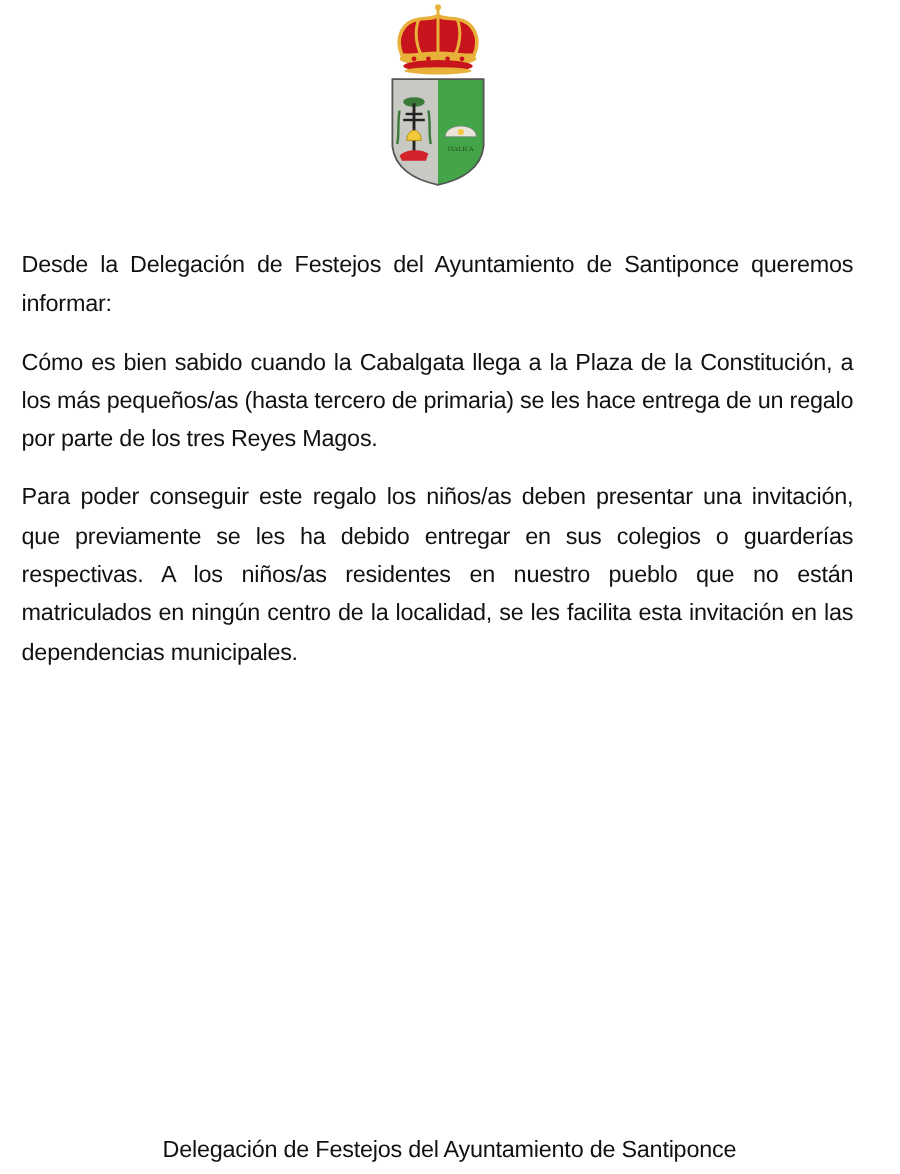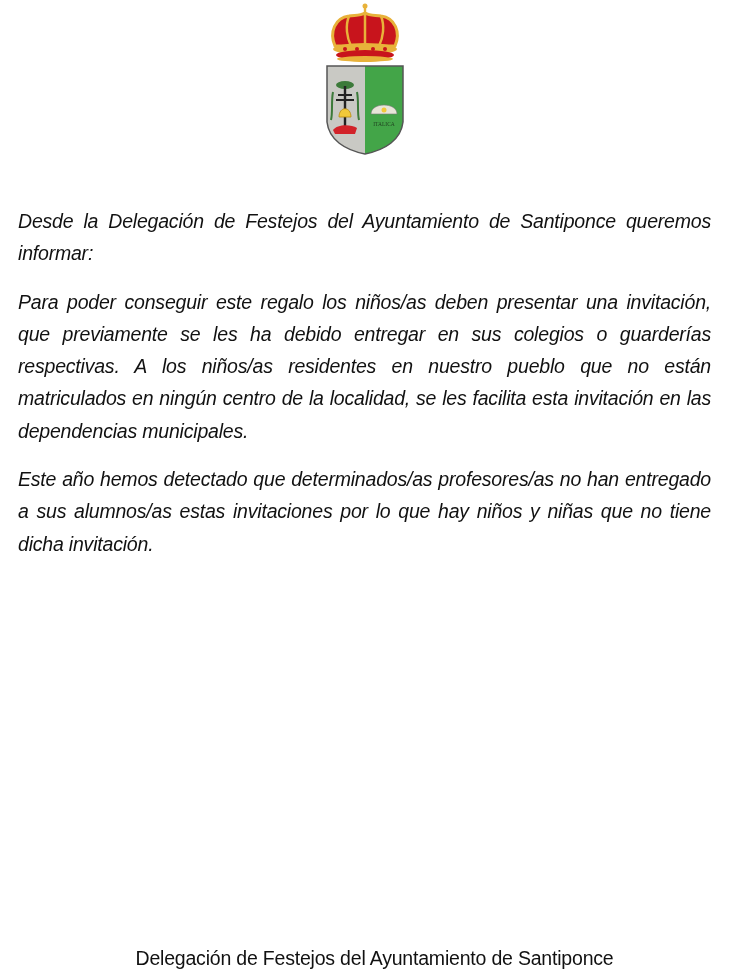--- a/index.html
+++ b/index.html
@@ -28,21 +28,20 @@
       top: 205px;
       width: 693px;
     }
     .para {
       margin: 0 0 16px 0;
       font-size: 19.5px;
       line-height: 32.3px;
       text-align: justify;
       letter-spacing: -0.2px;
       word-spacing: 0px;
-      font-style: italic;
     }
     .footer {
       position: absolute;
       left: 0;
       width: 749px;
       top: 944px;
       text-align: center;
       font-size: 19.5px;
       line-height: 28px;
       letter-spacing: -0.2px;
@@ -85,17 +84,17 @@
 
       <path d="M46 112 C46 100 72 100 72 112 Z" fill="#e8e5d8" stroke="#777" stroke-width="0.6"></path>
       <circle cx="59" cy="108" r="2.5" fill="#f2c93a"></circle>
       <text x="59" y="124" font-size="5.5" text-anchor="middle" fill="#1f3f1f" font-family="Liberation Serif, serif">ITALICA</text>
     </g>
   </svg>
 </div>
 
 <div class="content">
   <p class="para">Desde la Delegación de Festejos del Ayuntamiento de Santiponce queremos informar:</p>
+  <p class="para">Cómo es bien sabido cuando la Cabalgata llega a la Plaza de la Constitución, a los más pequeños/as (hasta tercero de primaria)  se les hace entrega de un regalo por parte de los tres Reyes Magos.</p>
   <p class="para">Para poder conseguir  este regalo los niños/as deben presentar una invitación, que previamente se les ha debido entregar en sus colegios o guarderías respectivas. A  los niños/as residentes en nuestro pueblo que no están matriculados en ningún centro de la localidad, se les facilita esta invitación en las dependencias municipales.</p>
-  <p class="para">Este año hemos detectado  que determinados/as profesores/as no han entregado a sus alumnos/as estas invitaciones por lo que hay niños y niñas que no tiene dicha invitación.</p>
 </div>
 
 <div class="footer">Delegación de Festejos del Ayuntamiento de Santiponce</div>
 
 </body></html>

